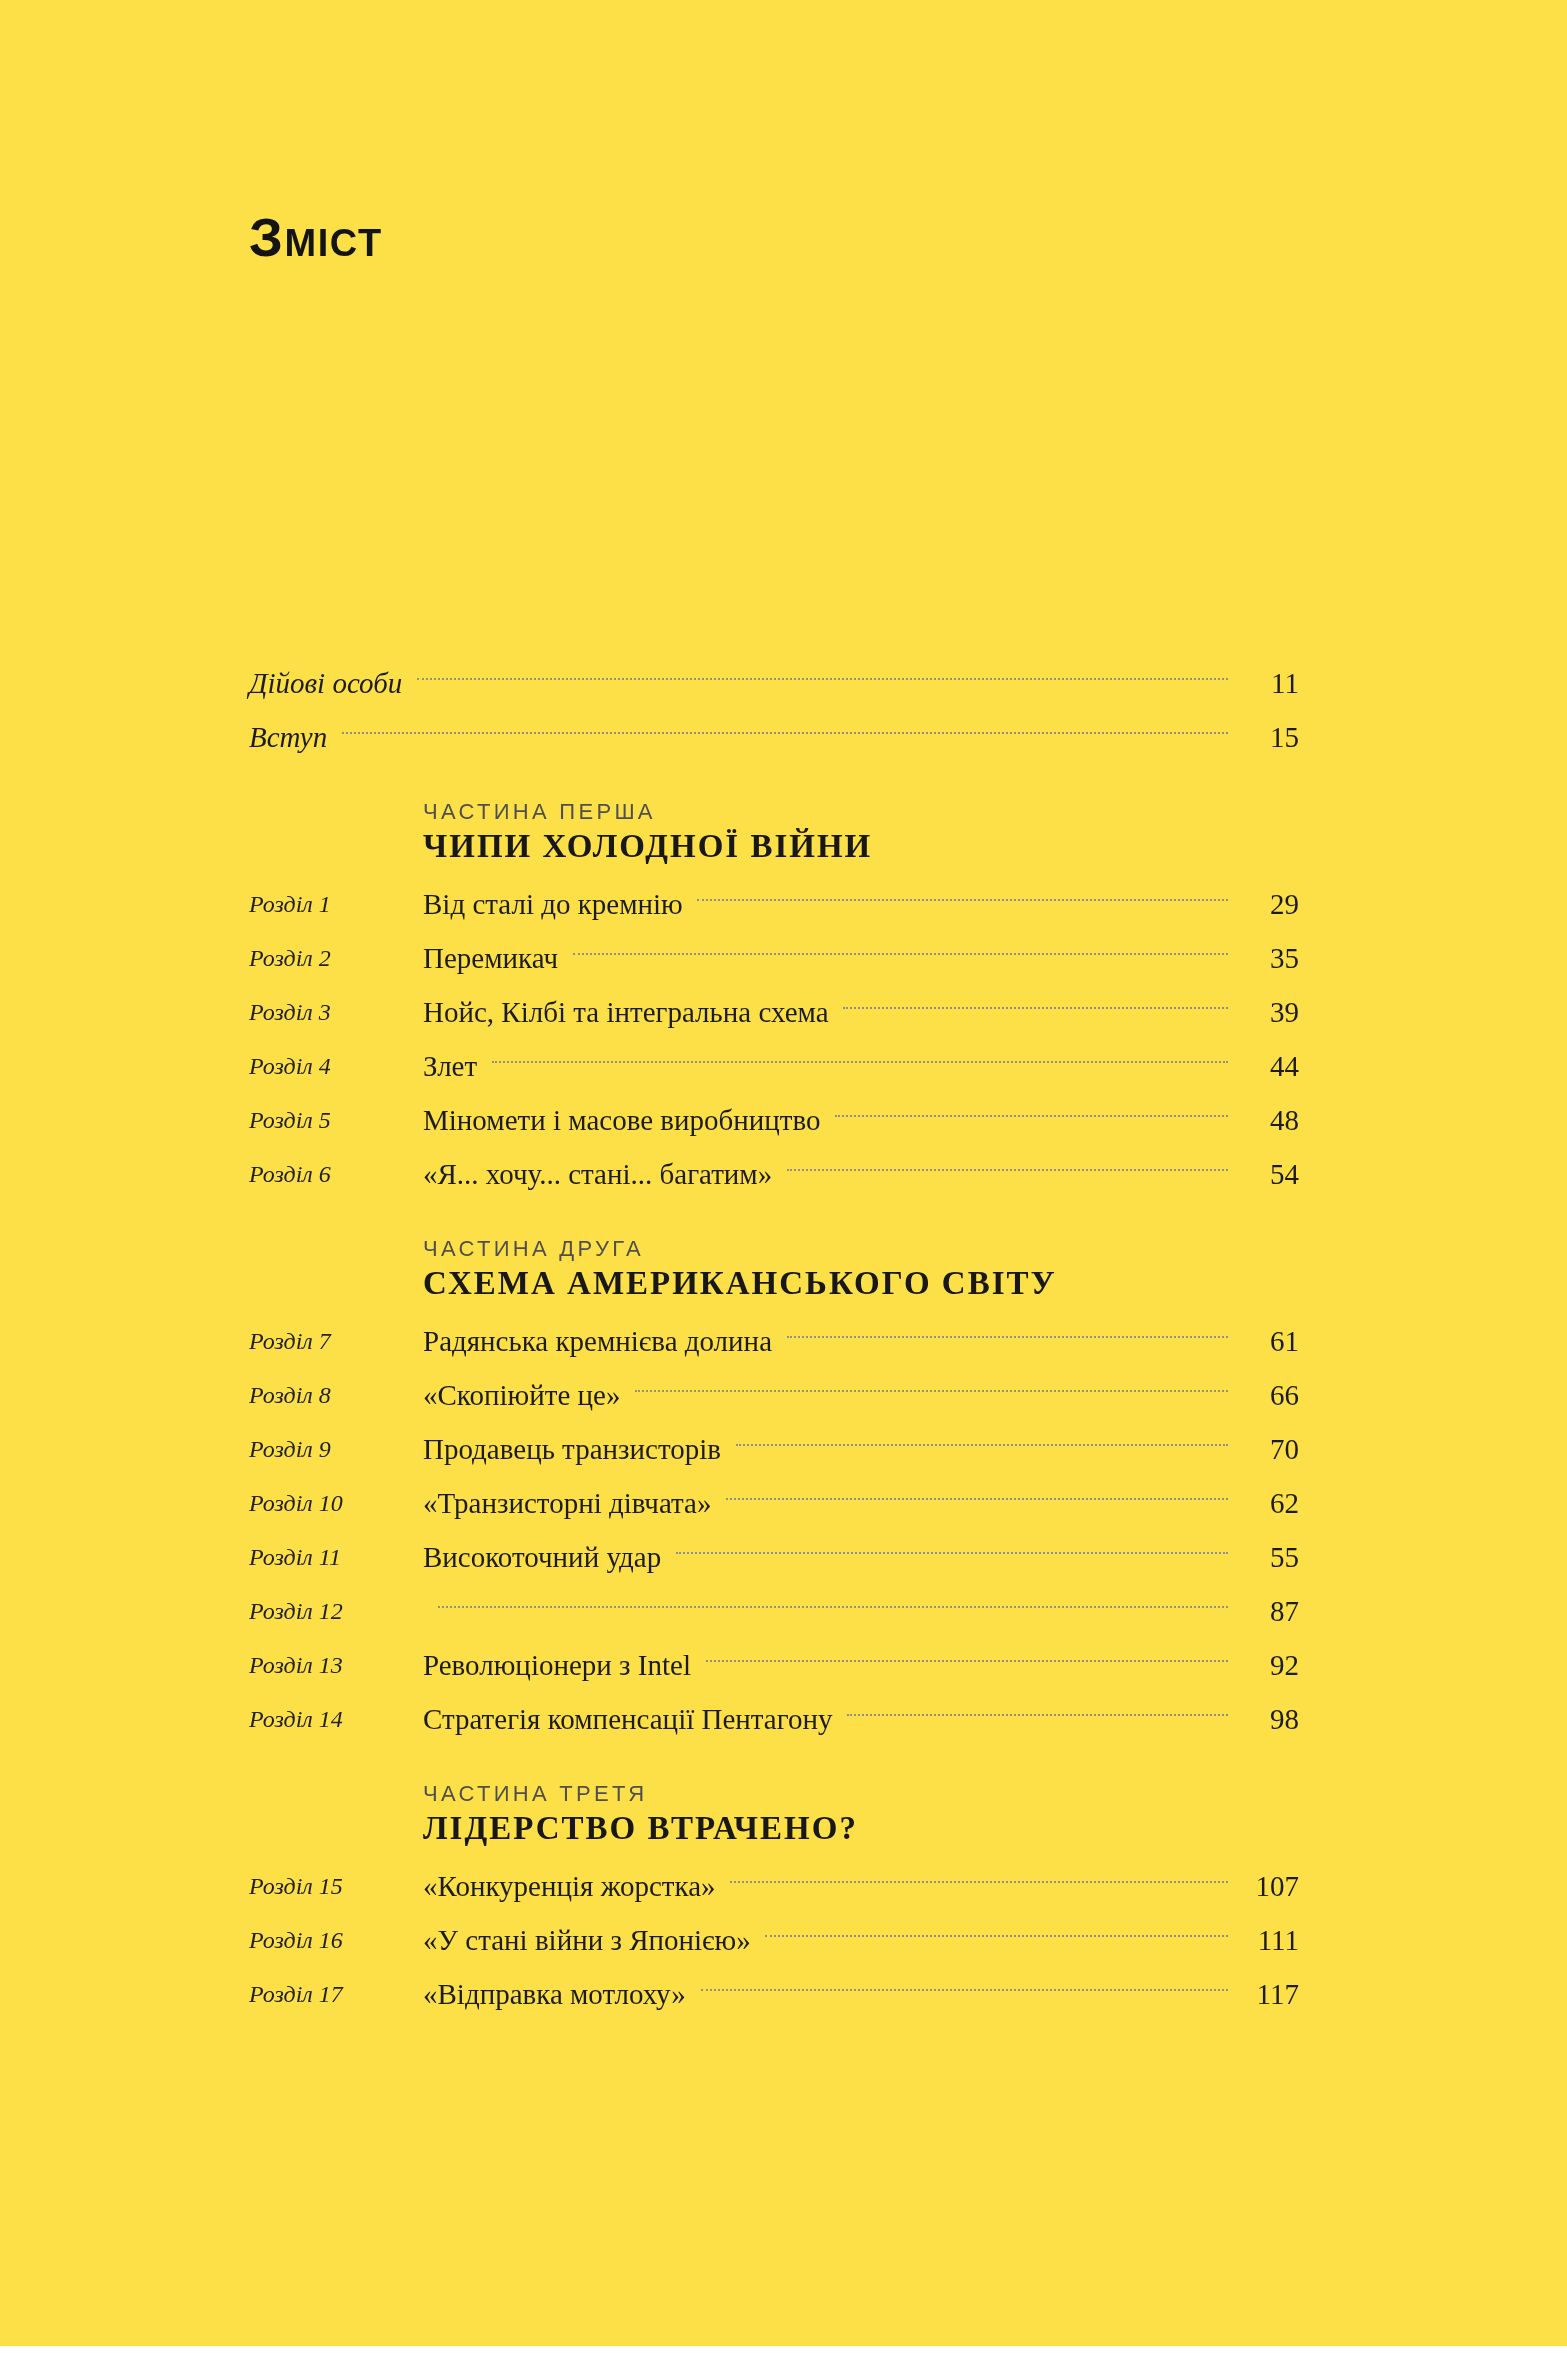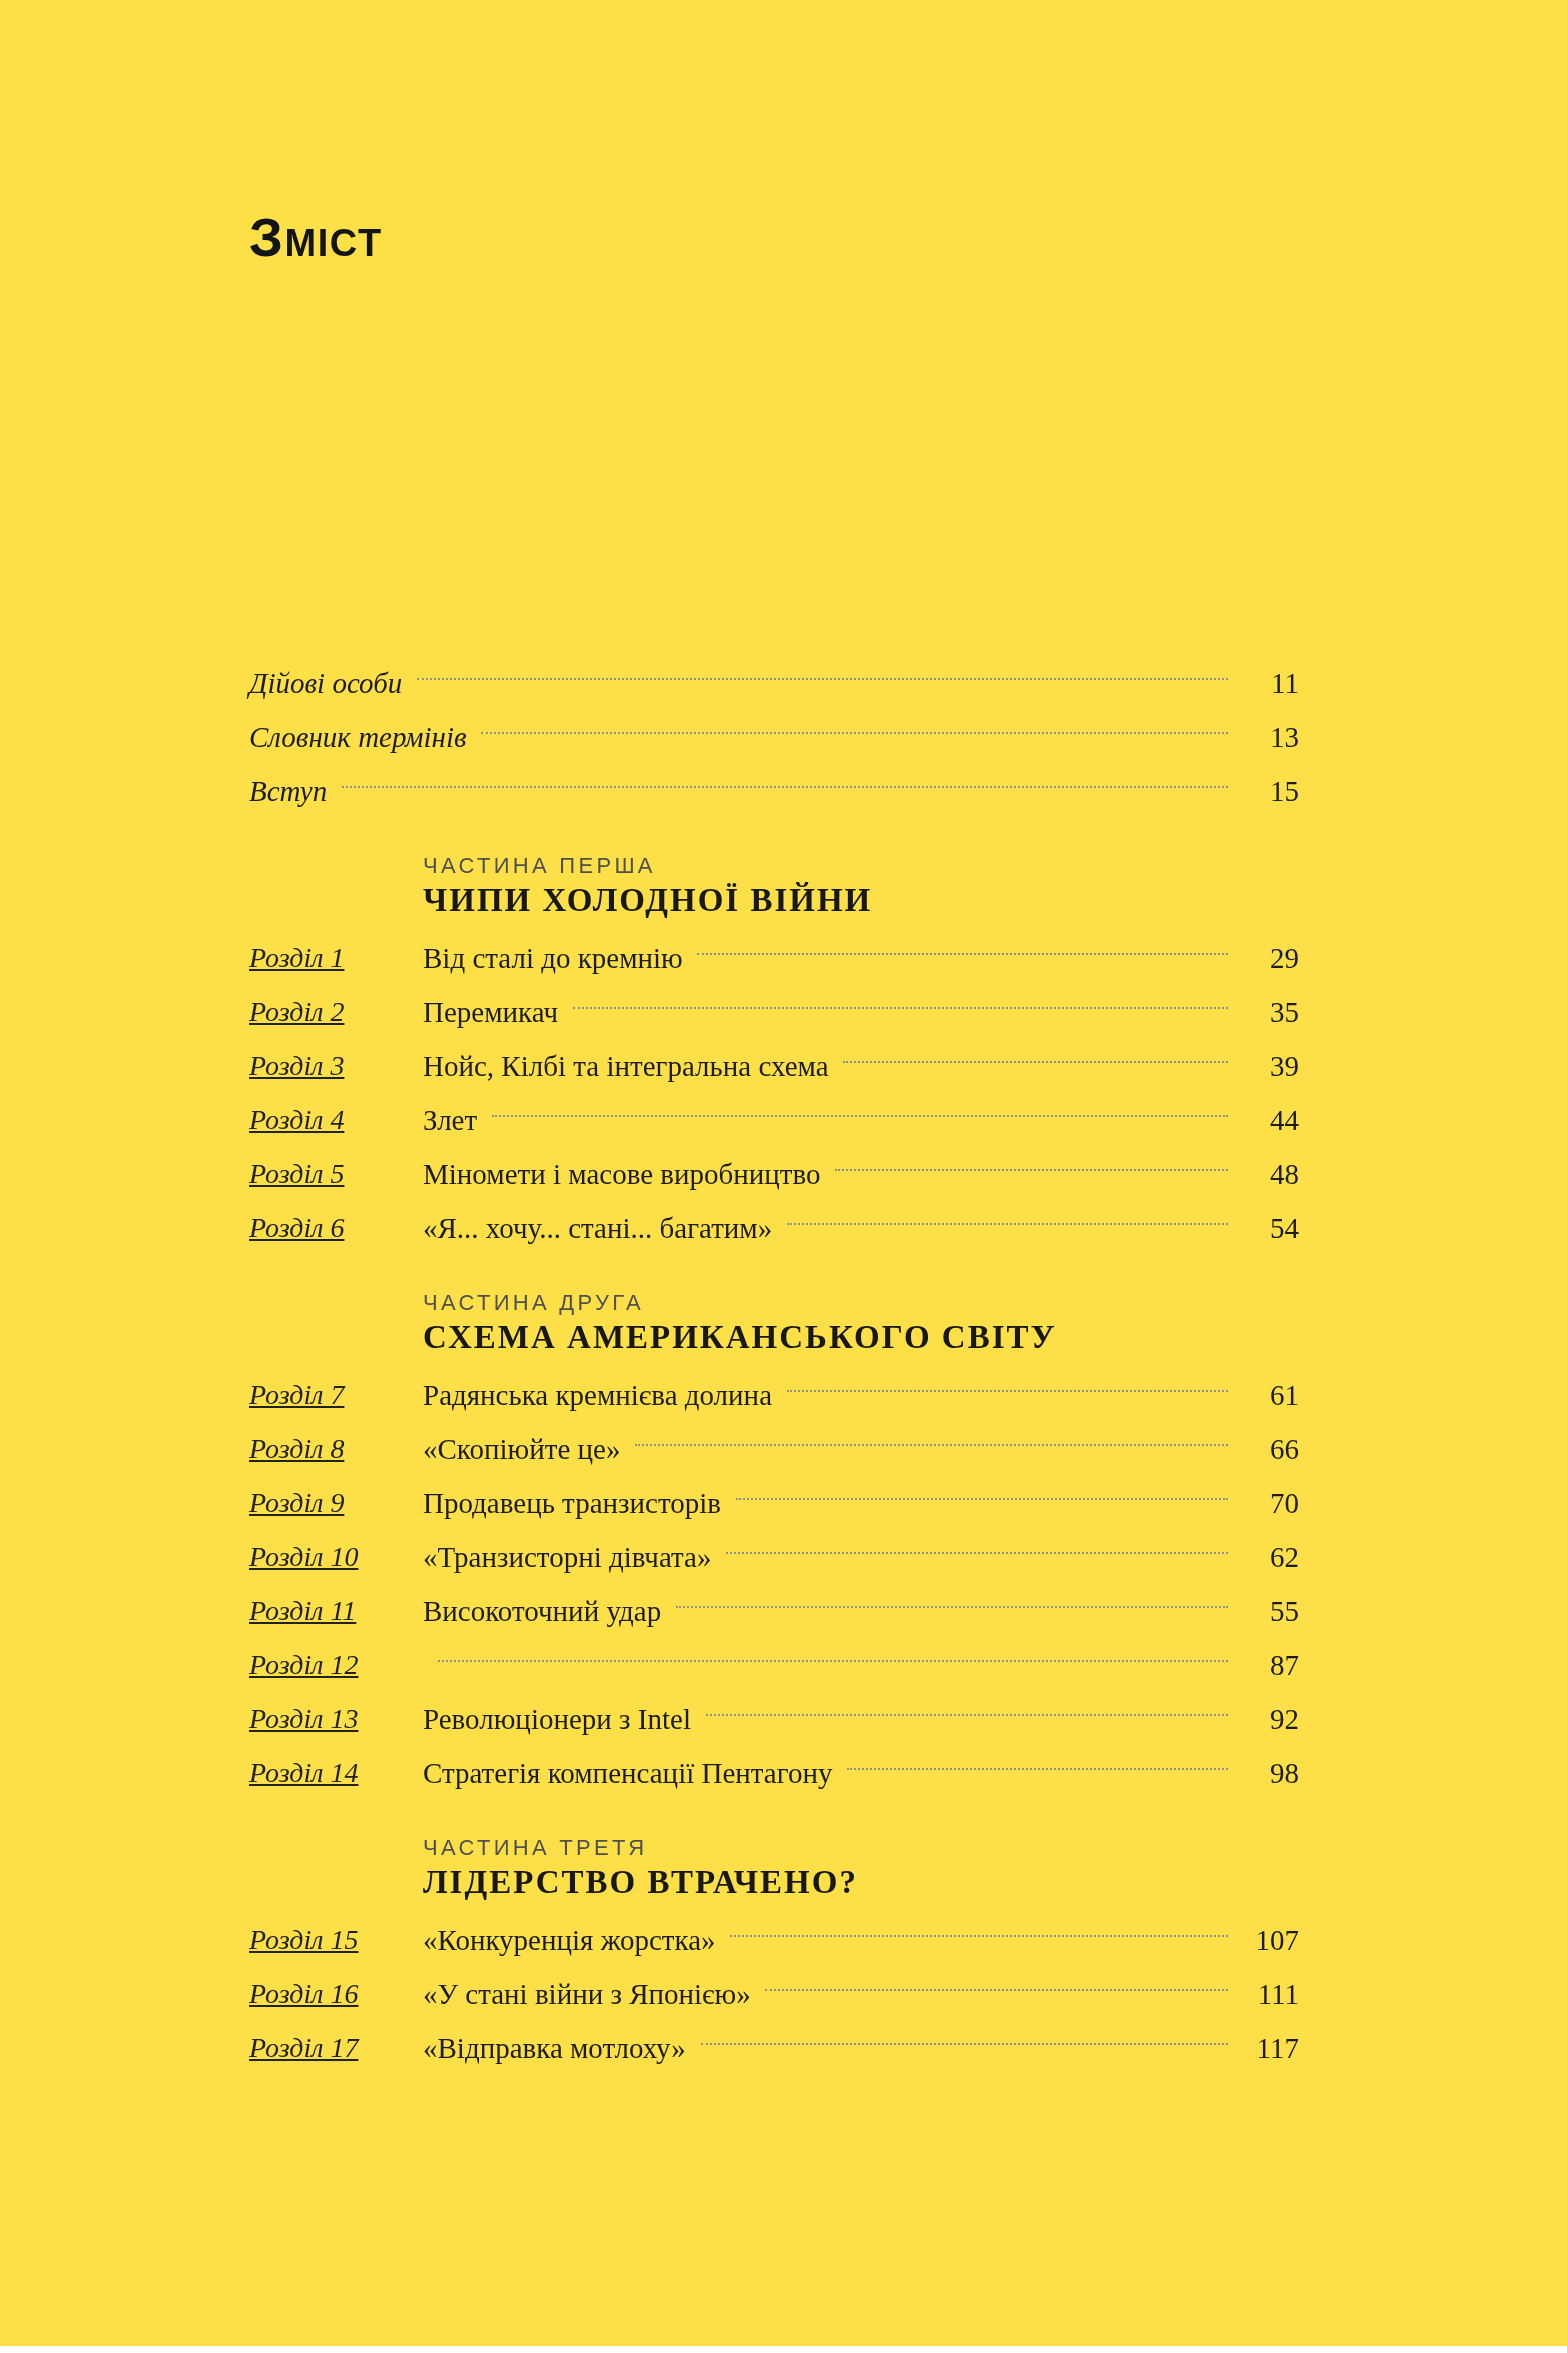--- a/index.html
+++ b/index.html
@@ -41,23 +41,22 @@
     align-items: center;
     height: 54px;
     font-size: 29px;
     white-space: nowrap;
   }
 
   .chapter-label {
     flex: none;
     width: 174px;
     font-style: italic;
-    font-size: 28px;
+    font-size: 24px;
     color: #222222;
-    text-decoration: underline;
   }
 
   .entry-title { flex: none; color: #1c1c1c; }
   .entry-title.italic { font-style: italic; }
 
   .dots {
     flex: 1 1 auto;
     height: 0;
     border-bottom: 2.4px dotted #8f8f8f;
     margin: 0 6.5px 7.3px 14.7px;
@@ -102,25 +101,20 @@
 
     <h1 class="book-title">Зміст</h1>
 
     <div class="front-matter">
       <div class="toc-row">
         <span class="entry-title italic">Дійові особи</span>
         <span class="dots"></span>
         <span class="page-num">11</span>
       </div>
       <div class="toc-row">
-        <span class="entry-title italic">Словник термінів</span>
-        <span class="dots"></span>
-        <span class="page-num">13</span>
-      </div>
-      <div class="toc-row">
         <span class="entry-title italic">Вступ</span>
         <span class="dots"></span>
         <span class="page-num">15</span>
       </div>
     </div>
 
     <section>
       <div class="part-header">
         <div class="part-label">ЧАСТИНА ПЕРША</div>
         <div class="part-title">ЧИПИ ХОЛОДНОЇ ВІЙНИ</div>

